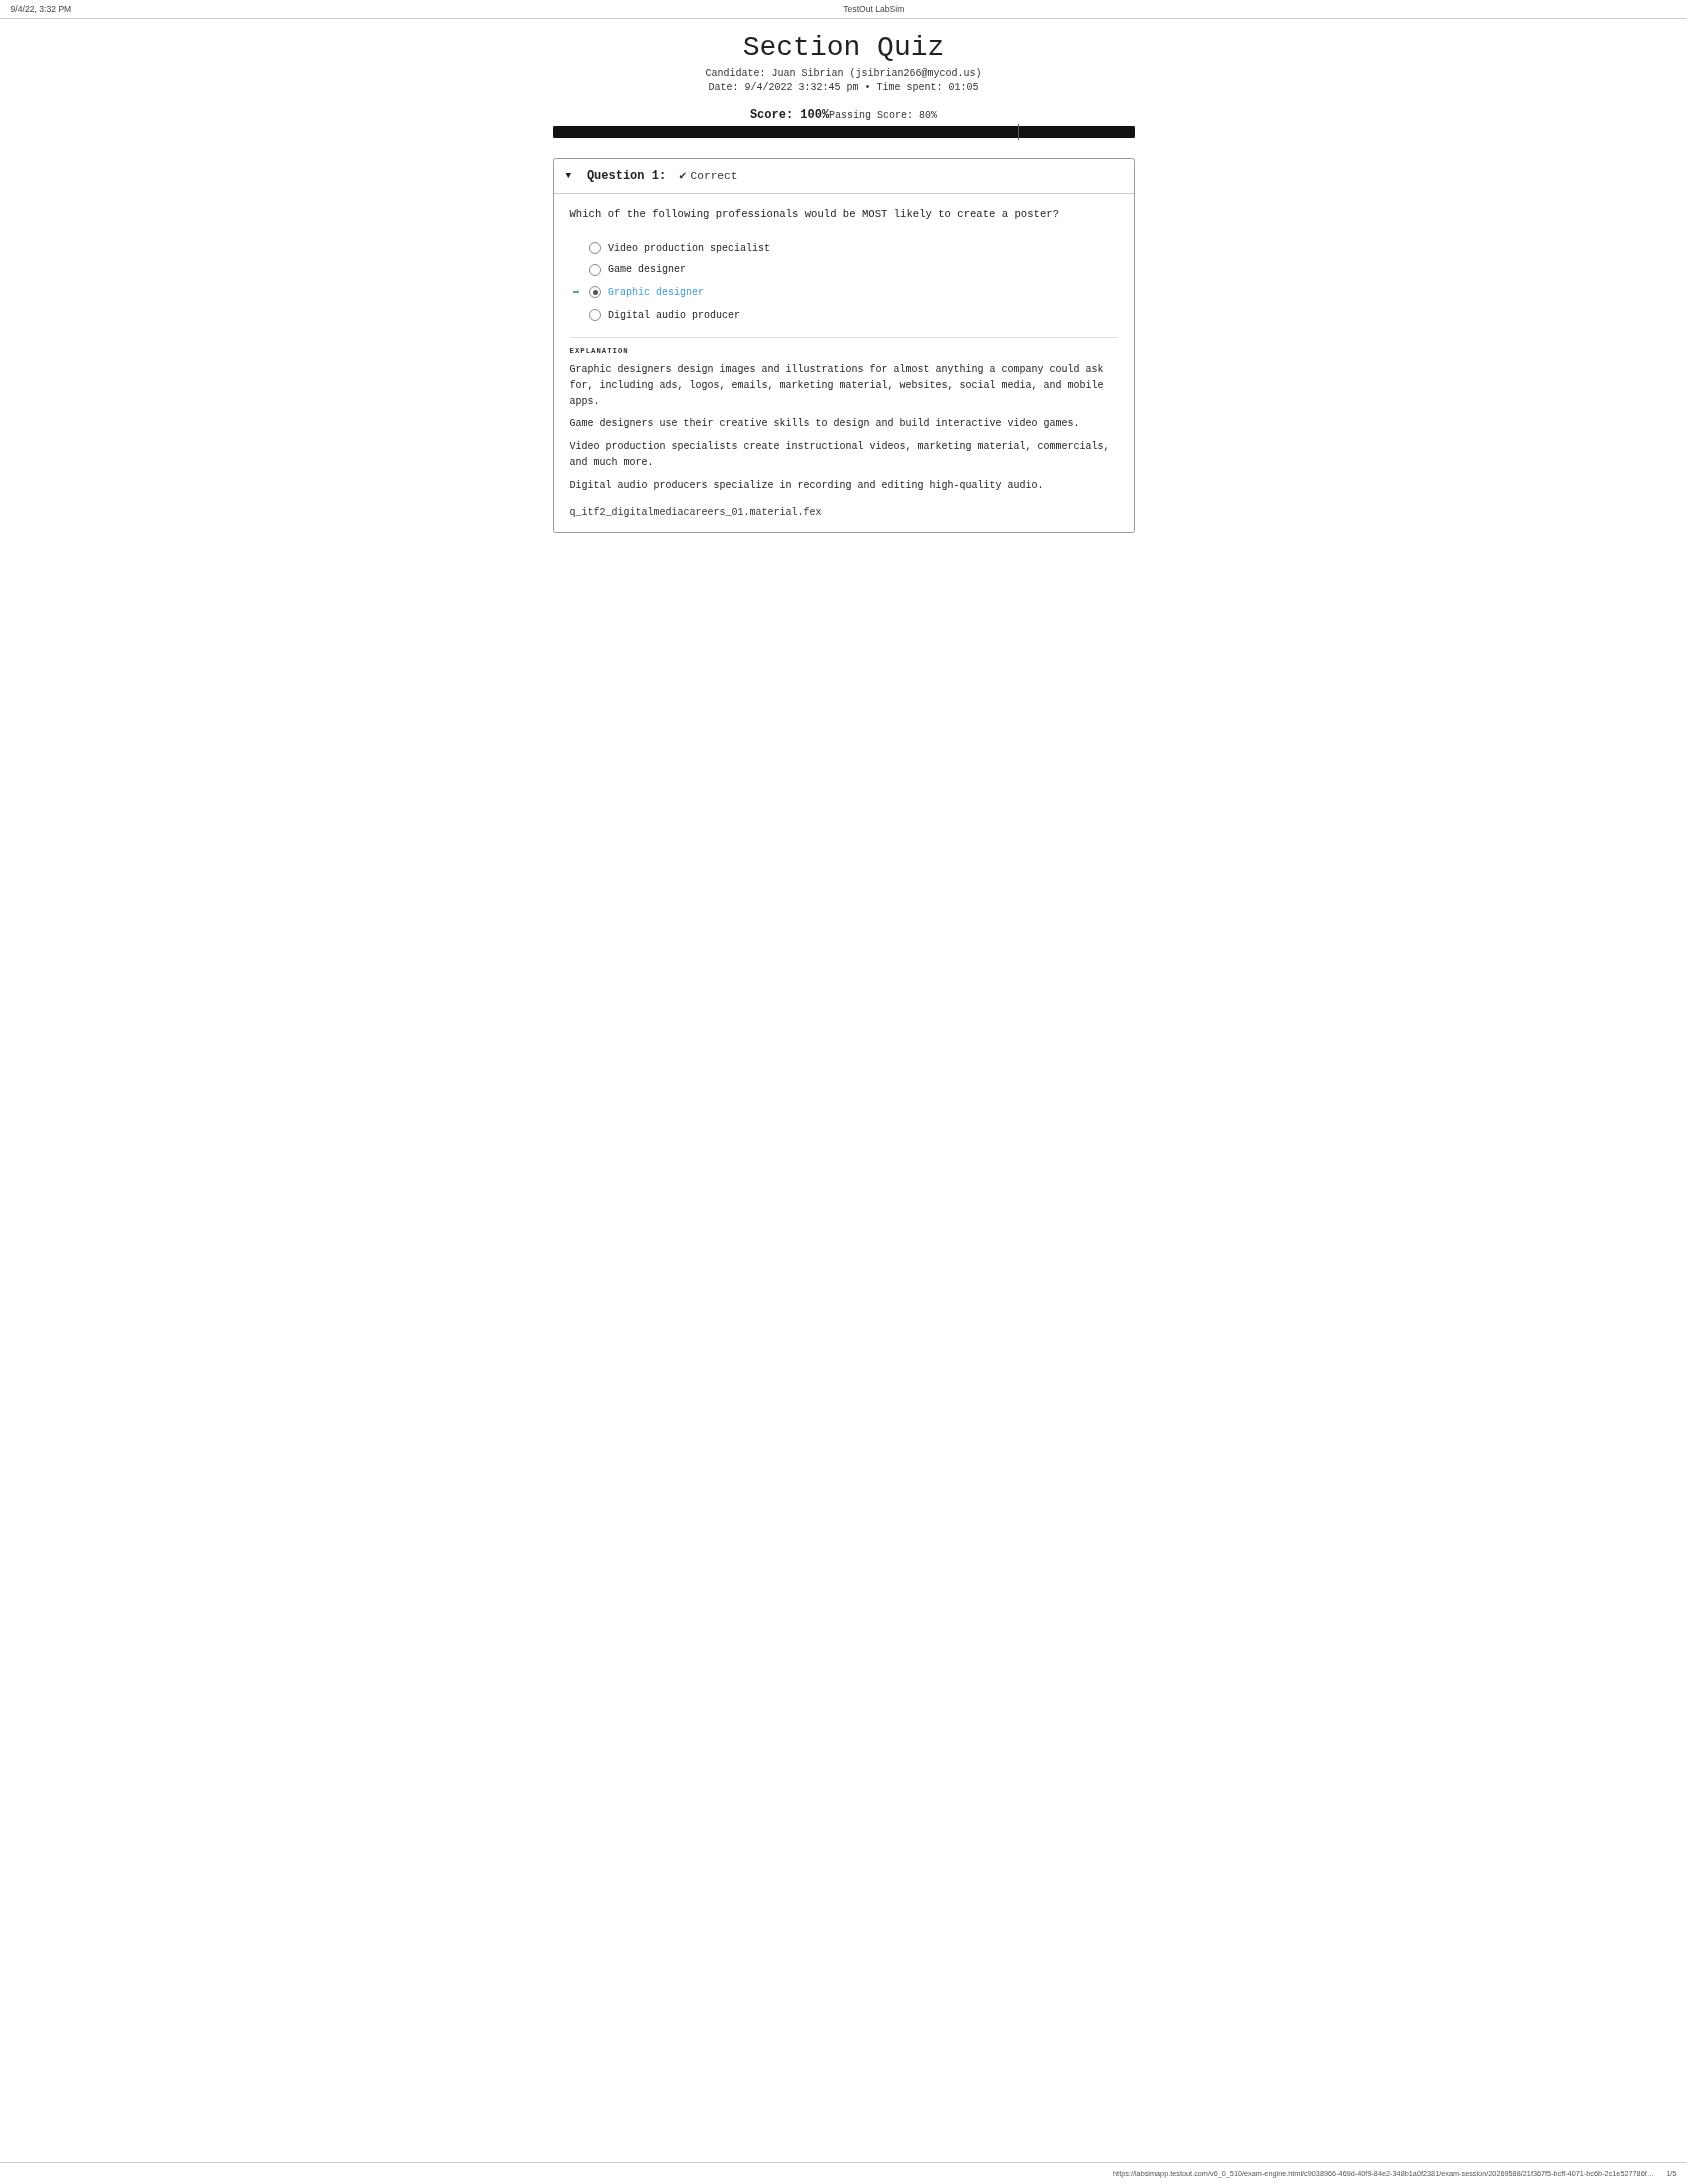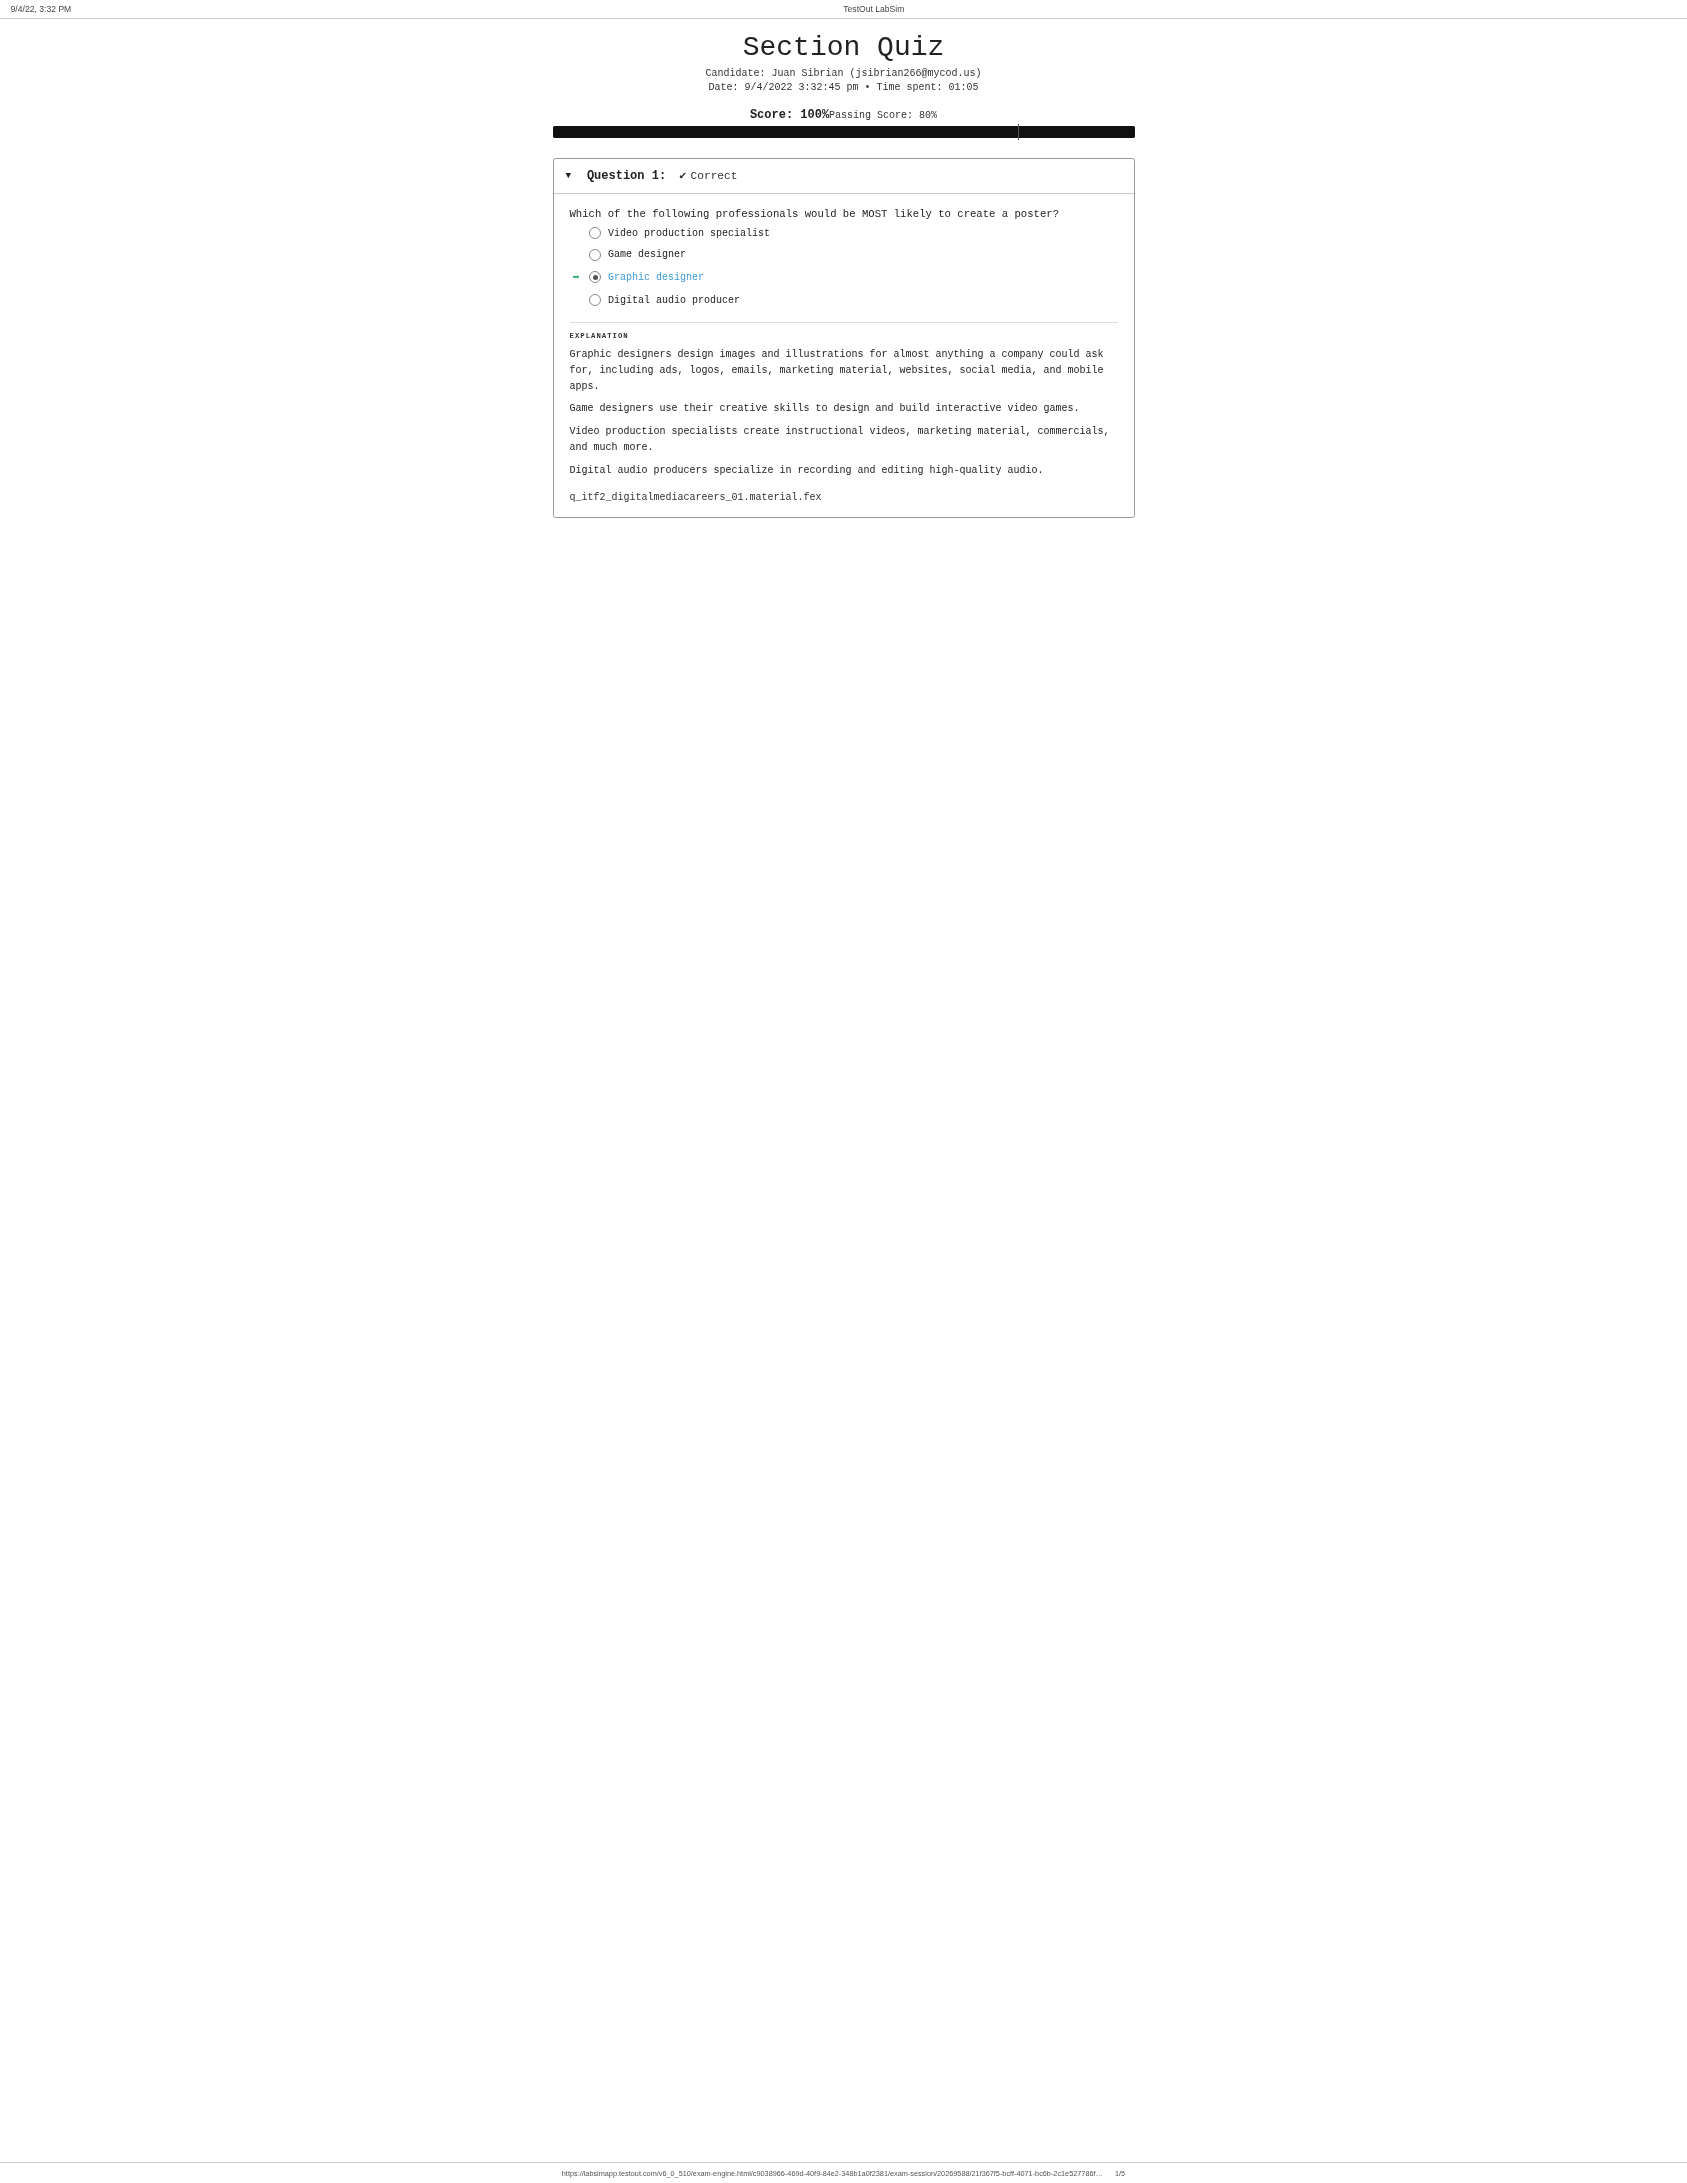--- a/index.html
+++ b/index.html
@@ -139,21 +139,21 @@
       font-size: 9.3px;
       margin-right: 2.6px;
     }
 
     .question-body {
       padding: 14.6px 16px;
     }
 
     .question-text {
       font-size: 10.6px;
-      margin-bottom: 7px;
+      margin-bottom: 22px;
       color: #222;
     }
 
     .options-list {
       list-style: none;
       margin-bottom: 16px;
     }
 
     .option-item {
       display: flex;
@@ -282,21 +282,21 @@
       margin-top: 13.2px;
       font-size: 10px;
       color: #333;
     }
 
     .footer-bar {
       border-top: 0.7px solid #ccc;
       padding: 5.3px 10.6px;
       font-size: 7.3px;
       color: #555;
-      text-align: center;
+      text-align: right;
       margin-top: auto;
     }
   </style>
 </head>
 <body>
 
 <div class="browser-bar">
   <span>9/4/22, 3:32 PM</span>
   <span class="browser-title">TestOut LabSim</span>
   <span></span>

